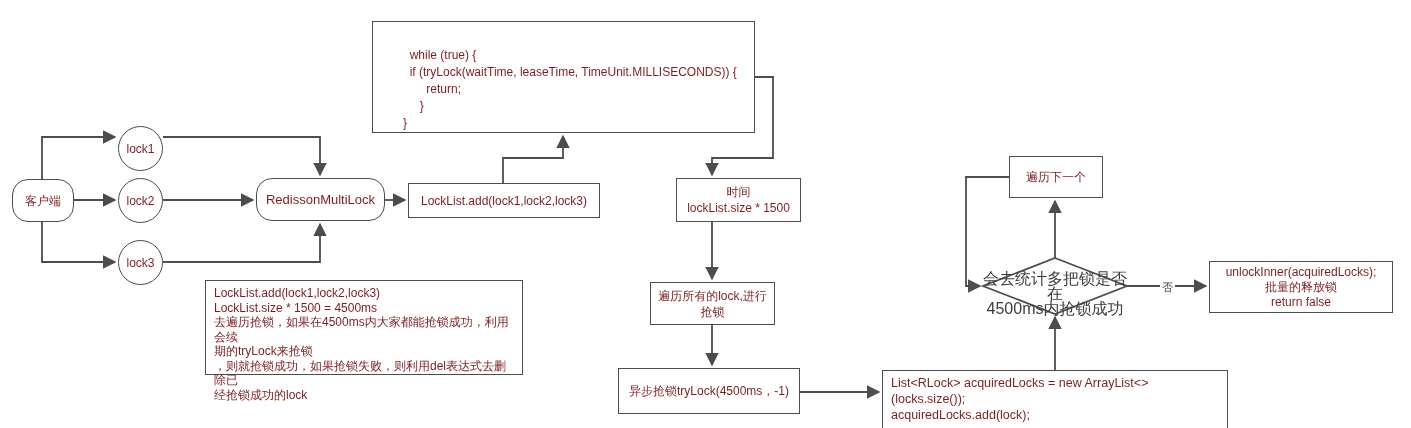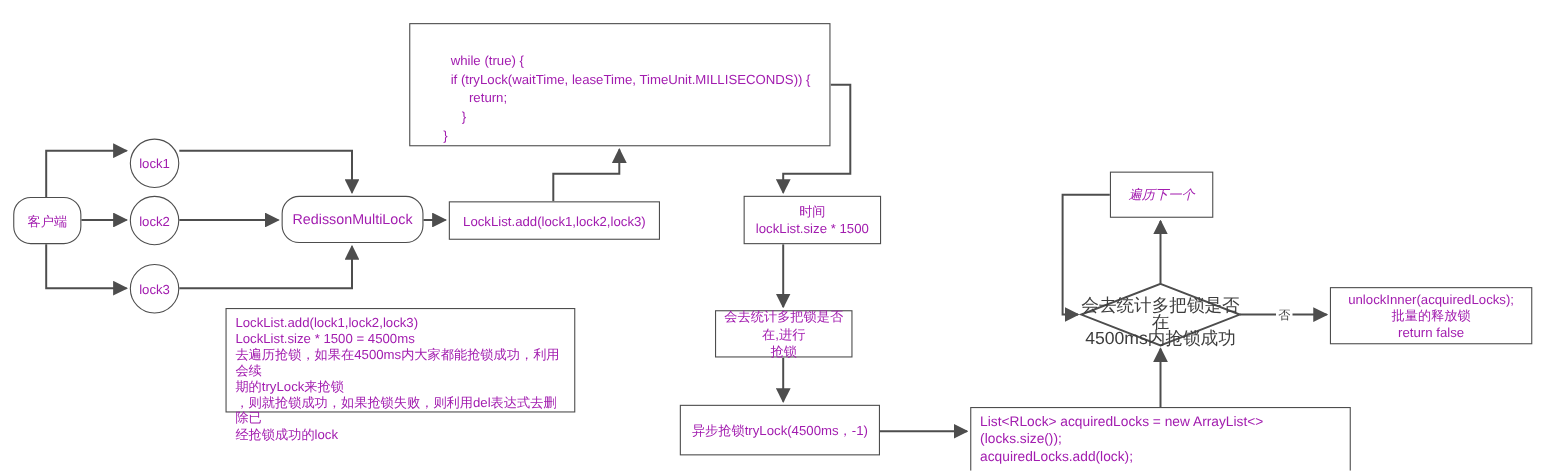--- a/index.html
+++ b/index.html
@@ -11,21 +11,21 @@
     color:#3d3d3d;
     overflow:hidden;
   }
   #wires{position:absolute;left:0;top:0;width:1411px;height:428px;}
   .node{
     position:absolute;
     box-sizing:border-box;
     border:1.5px solid #4d4d4d;
     background:#ffffff;
     font-size:12px;
-    color:#a21caf;
+    color:#7f1d1d;
     line-height:16px;
   }
   .center{
     display:flex;align-items:center;justify-content:center;
     text-align:center;
   }
   .pre{white-space:pre-line;}
   .rounded{border-radius:16px;}
   .circle{
     border-radius:50%;
@@ -118,29 +118,29 @@
   <div class="node leftalign" style="left:205px;top:280px;width:318px;height:95px;">LockList.add(lock1,lock2,lock3)
 LockList.size * 1500 = 4500ms
 去遍历抢锁，如果在4500ms内大家都能抢锁成功，利用会续
 期的tryLock来抢锁
 ，则就抢锁成功，如果抢锁失败，则利用del表达式去删除已
 经抢锁成功的lock</div>
 
   <div class="node center pre" style="left:676px;top:178px;width:125px;height:44px;">时间
 lockList.size * 1500</div>
 
-  <div class="node center pre" style="left:650px;top:282px;width:125px;height:43px;">会去统计多把锁是否在,进行
+  <div class="node center pre" style="left:650px;top:282px;width:125px;height:43px;">遍历所有的lock,进行
 抢锁</div>
 
   <div class="node center" style="left:618px;top:368px;width:182px;height:46px;">异步抢锁tryLock(4500ms，-1)</div>
 
   <div class="node list-box" style="left:882px;top:370px;width:346px;height:60px;">List&lt;RLock&gt; acquiredLocks = new ArrayList&lt;&gt;(locks.size());
  acquiredLocks.add(lock);</div>
 
-  <div class="node center" style="left:1009px;top:156px;width:94px;height:42px;font-style:italic;">遍历下一个</div>
+  <div class="node center" style="left:1009px;top:156px;width:94px;height:42px;">遍历下一个</div>
 
   <div class="decision-label" style="left:979px;top:271px;width:152px;">会去统计多把锁是否在
 4500ms内抢锁成功</div>
 
   <div class="edge-label" style="left:1160px;top:281px;">否</div>
 
   <div class="node center pre" style="left:1209px;top:261px;width:184px;height:52px;line-height:15px;">unlockInner(acquiredLocks);
 批量的释放锁
 return false</div>
 

